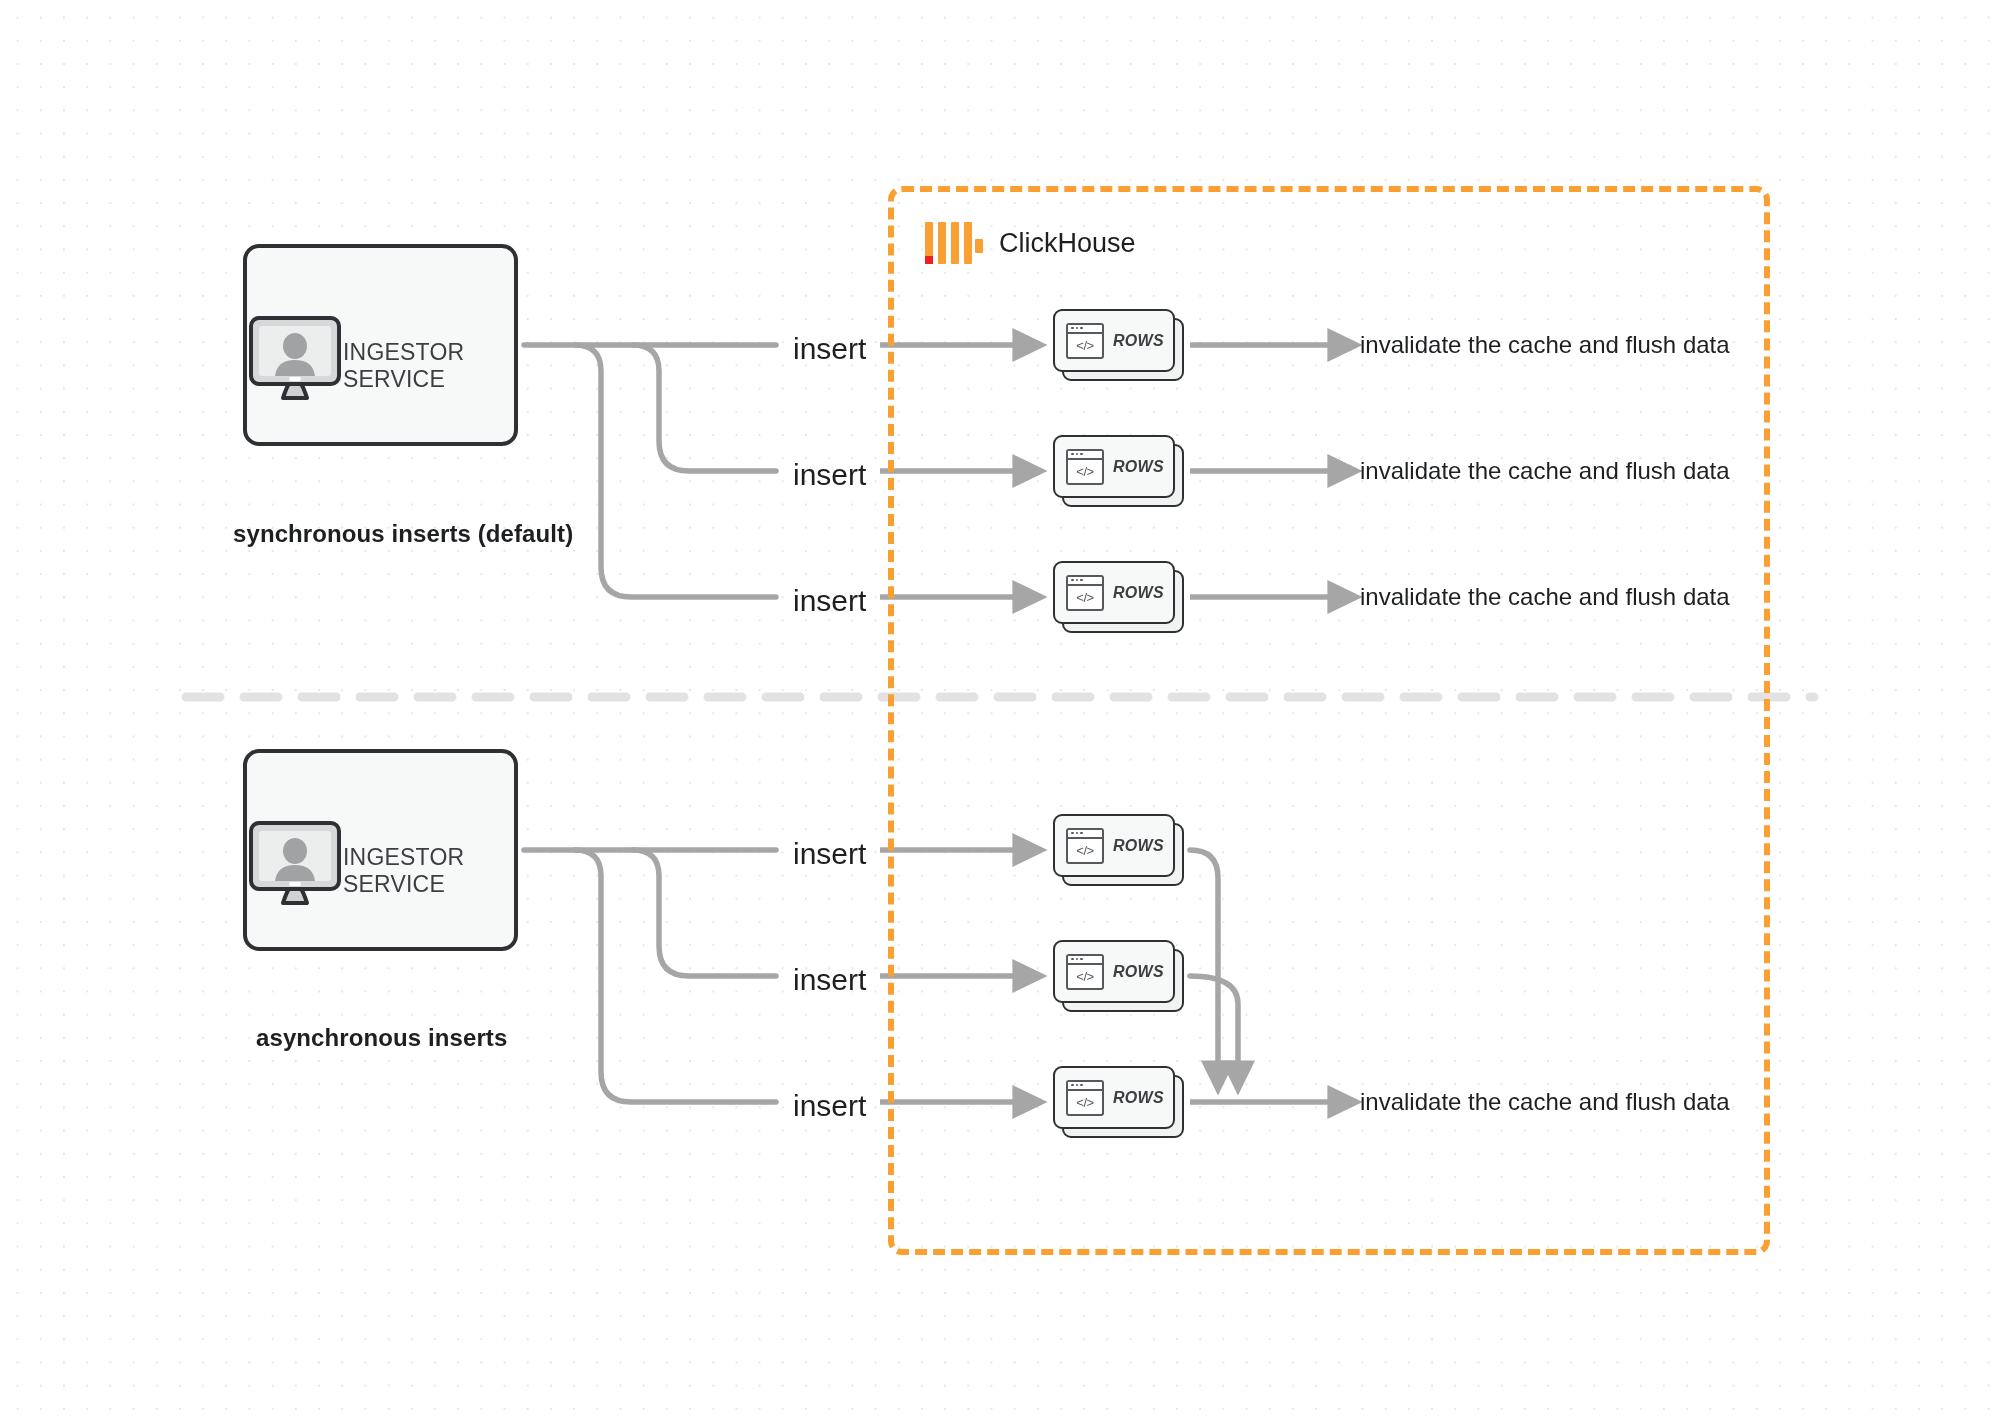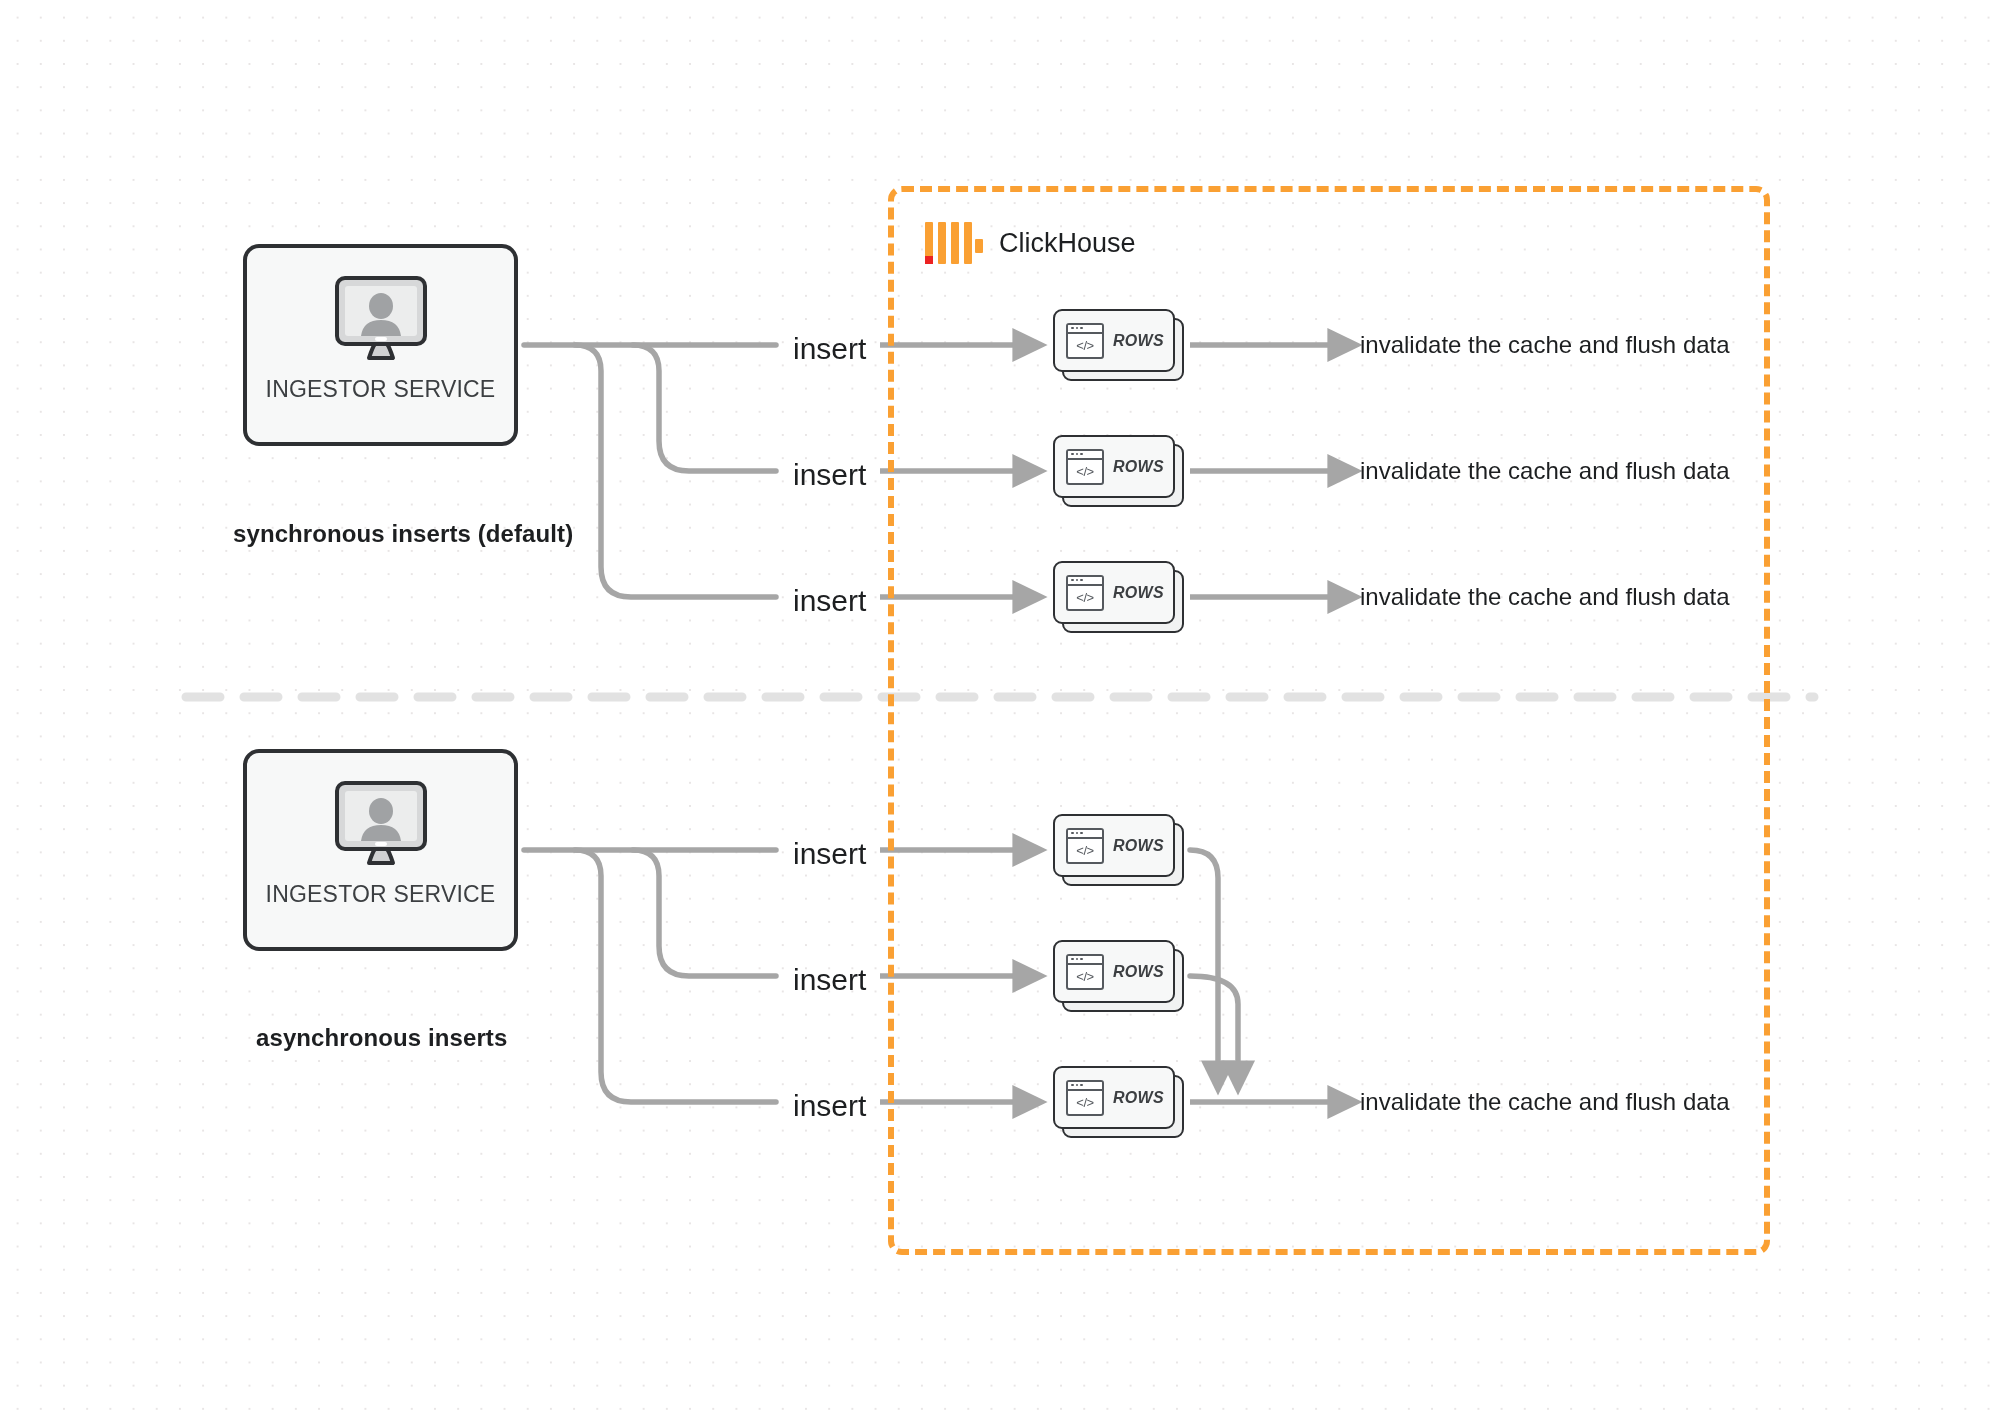--- a/index.html
+++ b/index.html
@@ -28,21 +28,21 @@
   
   .service-box {
     position: absolute;
     width: 275px;
     height: 202px;
     background: #f7f8f8;
     border: 4px solid #2e3033;
     border-radius: 16px;
     box-sizing: border-box;
     display: flex;
-    flex-direction: column;
+    flex-direction: row;
     align-items: center;
     justify-content: flex-start;
     padding-top: 28px;
   }
   .service-label {
     font-size: 23px;
     color: #3c3f42;
     letter-spacing: 0.2px;
     margin-top: 14px;
     font-family: "Liberation Sans", sans-serif;

